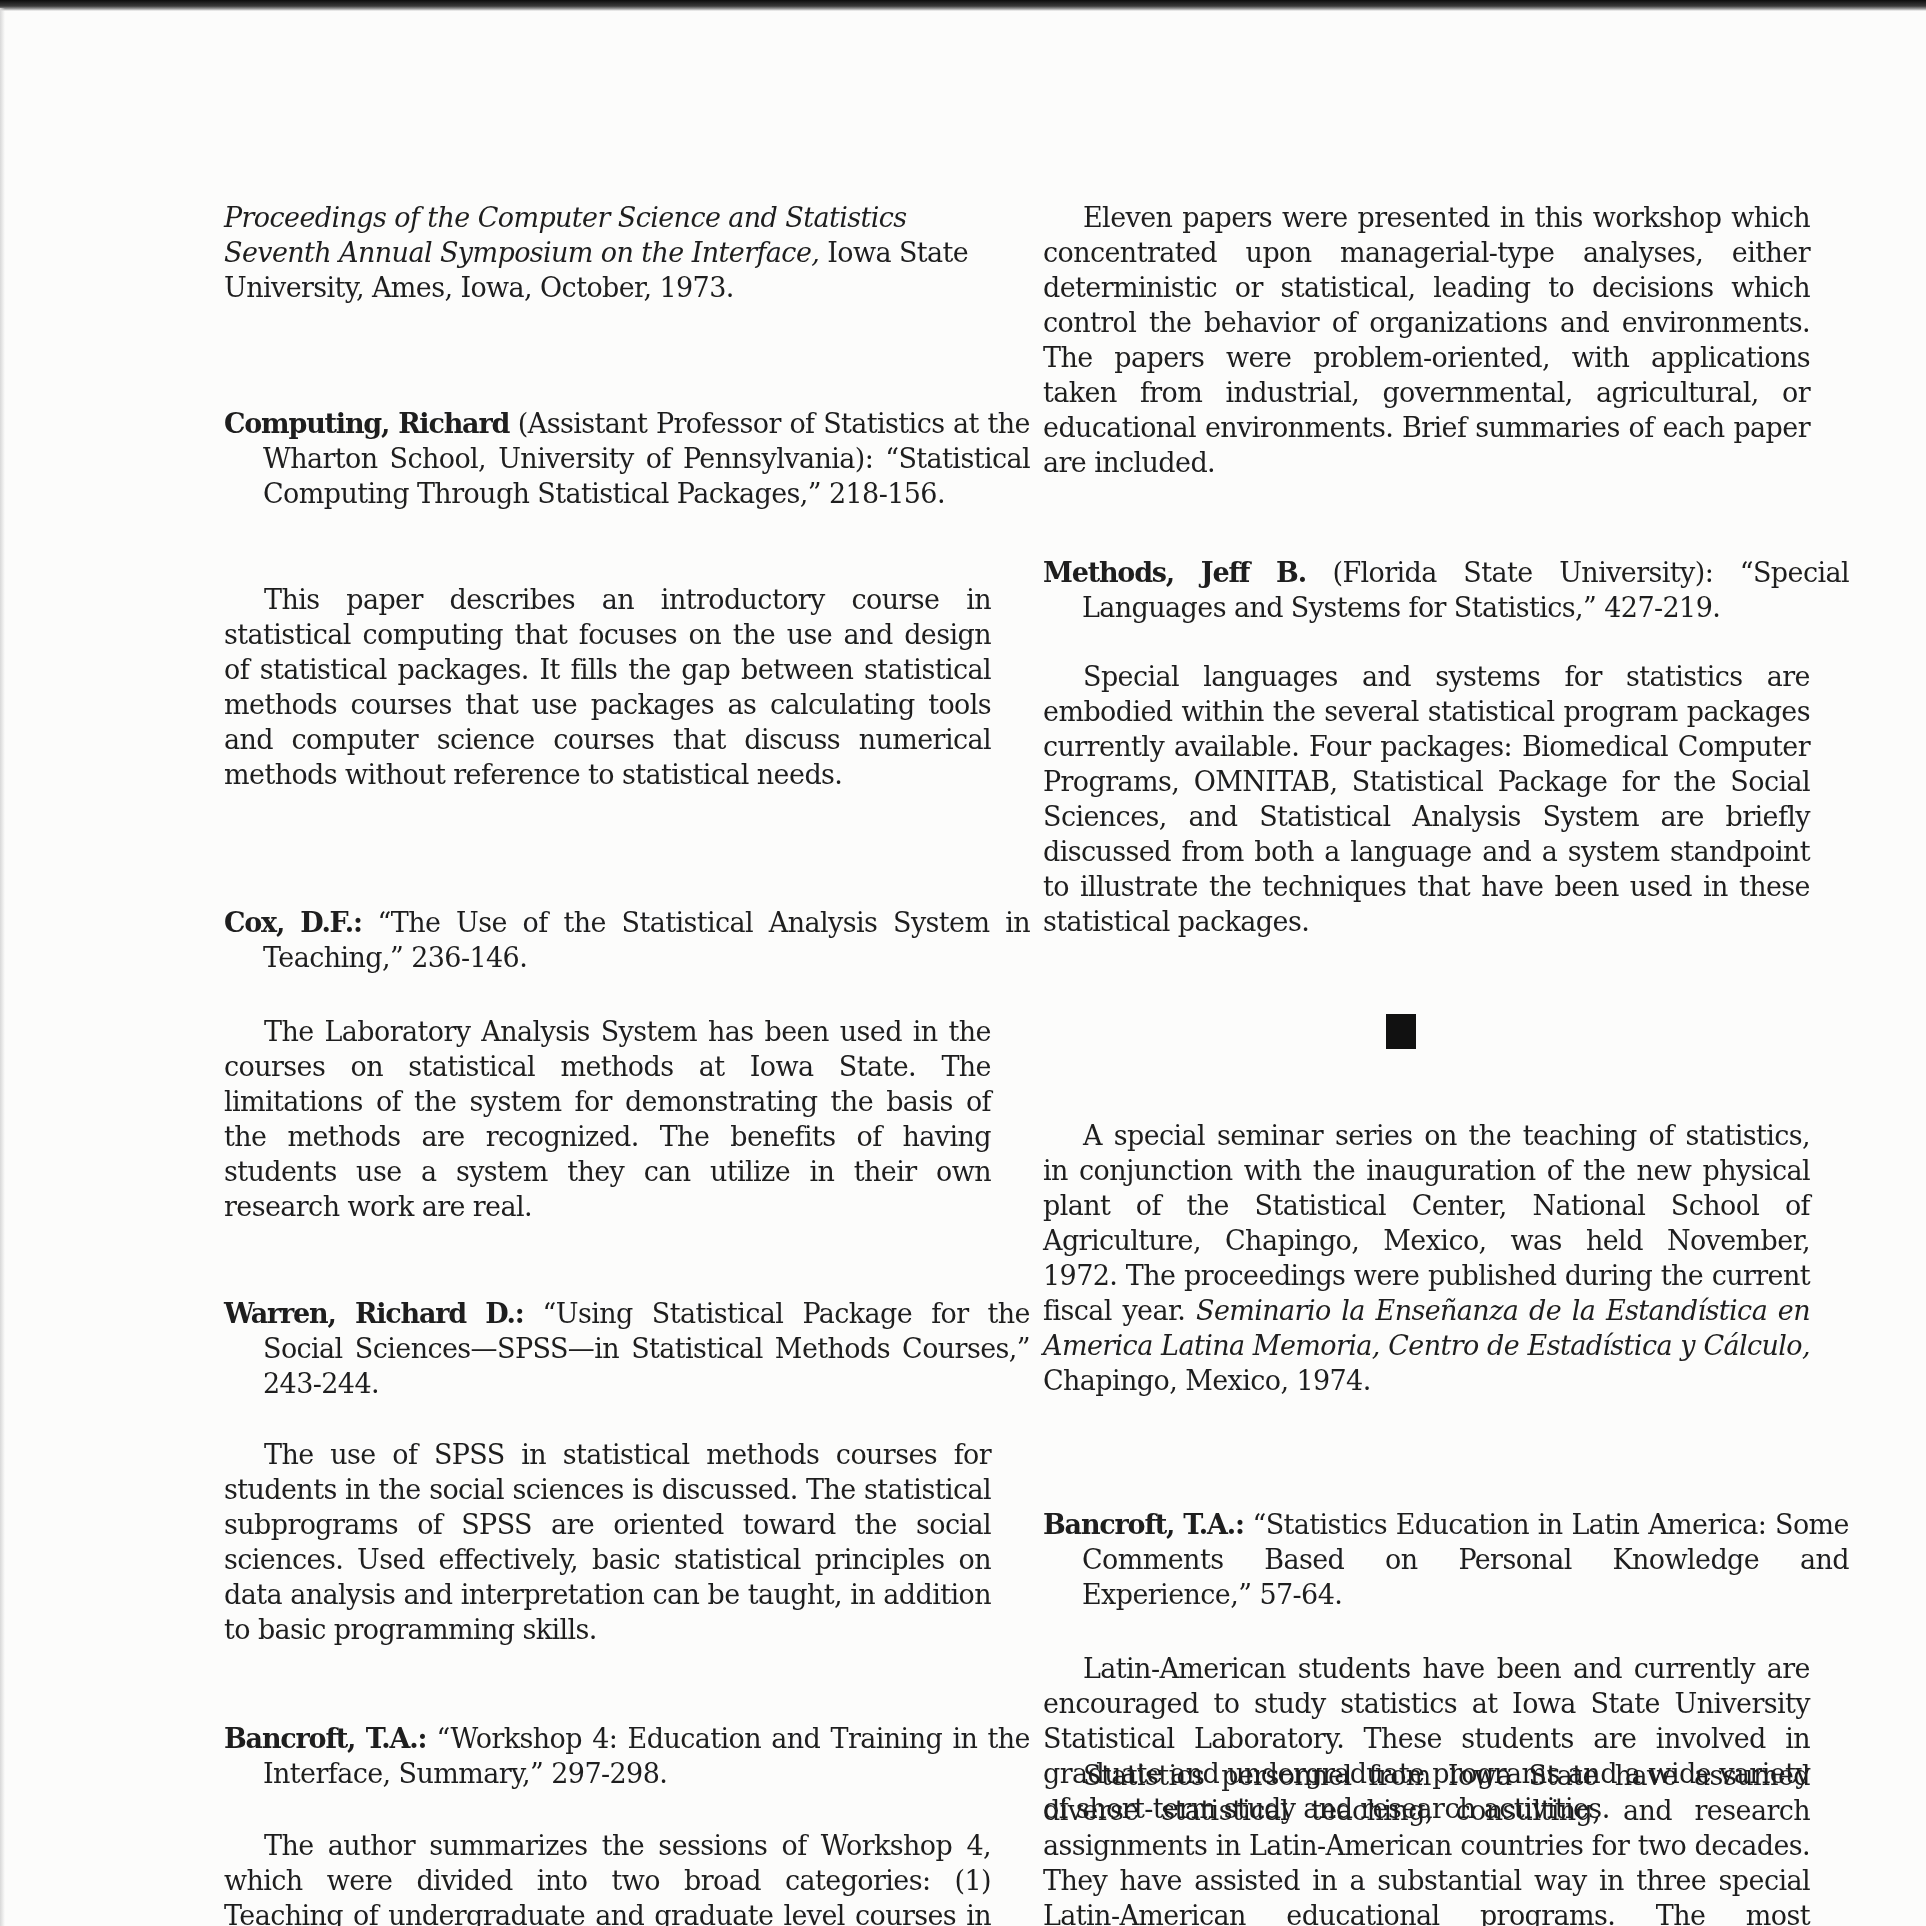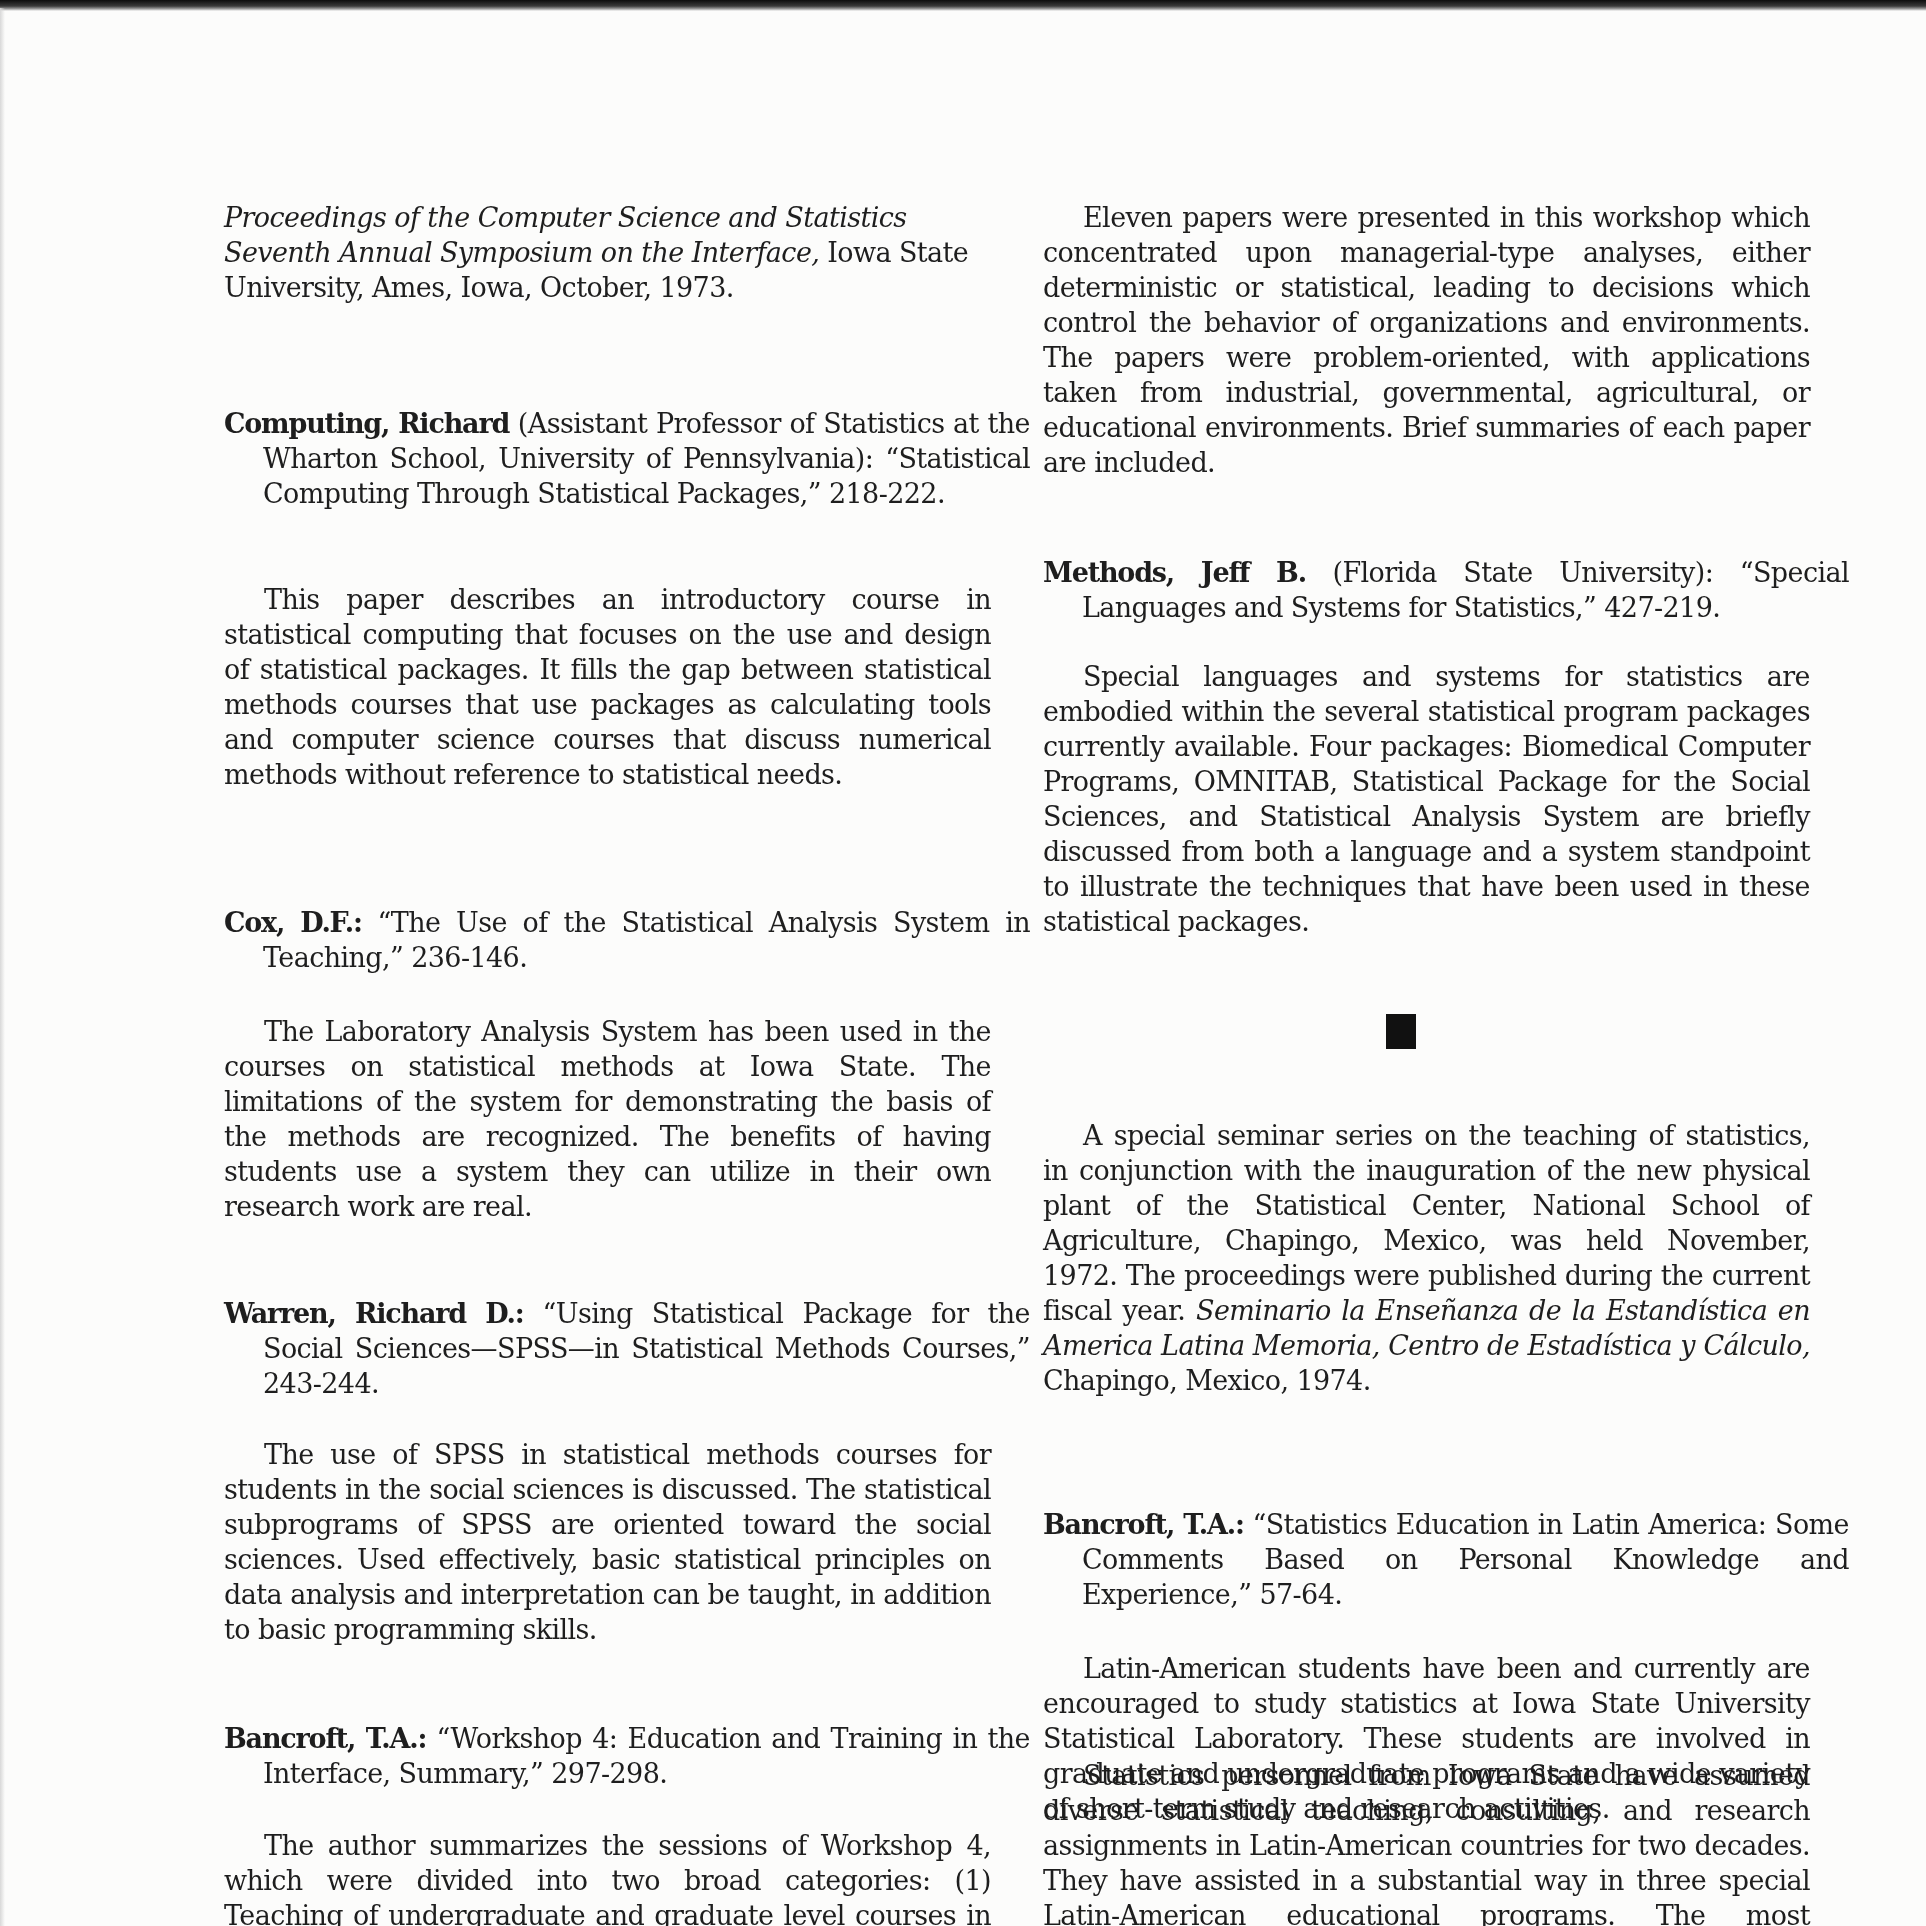--- a/index.html
+++ b/index.html
@@ -38,21 +38,21 @@
 </head>
 <body>
 
 <div class="scan-top"></div>
 <div class="scan-left"></div>
 
 <div class="col left">
 
   <p class="block" style="top:187px; text-align:left;"><span class="ital">Proceedings of the Computer Science and Statistics Seventh Annual Symposium on the Interface,</span><span> Iowa State University, Ames, Iowa, October, 1973.</span></p>
 
-  <p class="block ref" style="top:393px;"><span class="author">Computing, Richard</span><span> (Assistant Professor of Statistics at the Wharton School, University of Pennsylvania): “Statistical Computing Through Statistical Packages,” 218-222.</span></p>
+  <p class="block ref" style="top:393px;"><span class="author">Computing, Richard</span><span> (Assistant Professor of Statistics at the Wharton School, University of Pennsylvania): “Statistical Computing Through Statistical Packages,” 218-156.</span></p>
   <p class="block para" style="top:569px;">This paper describes an introductory course in statistical computing that focuses on the use and design of statistical packages. It fills the gap between statistical methods courses that use packages as calculating tools and computer science courses that discuss numerical methods without reference to statistical needs.</p>
 
   <p class="block ref" style="top:892px;"><span class="author">Cox, D.F.:</span><span> “The Use of the Statistical Analysis System in Teaching,” 236-146.</span></p>
   <p class="block para" style="top:1001px;">The Laboratory Analysis System has been used in the courses on statistical methods at Iowa State. The limitations of the system for demonstrating the basis of the methods are recognized. The benefits of having students use a system they can utilize in their own research work are real.</p>
 
   <p class="block ref" style="top:1283px;"><span class="author">Warren, Richard D.:</span><span> “Using Statistical Package for the Social Sciences—SPSS—in Statistical Methods Courses,” 243-244.</span></p>
   <p class="block para" style="top:1424px;">The use of SPSS in statistical methods courses for students in the social sciences is discussed. The statistical subprograms of SPSS are oriented toward the social sciences. Used effectively, basic statistical principles on data analysis and interpretation can be taught, in addition to basic programming skills.</p>
 
   <p class="block ref" style="top:1708px;"><span class="author">Bancroft, T.A.:</span><span> “Workshop 4: Education and Training in the Interface, Summary,” 297-298.</span></p>
   <p class="block para" style="top:1815px;">The author summarizes the sessions of Workshop 4, which were divided into two broad categories: (1) Teaching of undergraduate and graduate level courses in computer oriented statistical numerical analysis, primarily for statistics majors, and (2) Development and usefulness of major statistical package programs in teaching undergraduate and graduate level courses in statistical methods and applications, primarily for non-statistics majors.</p>

